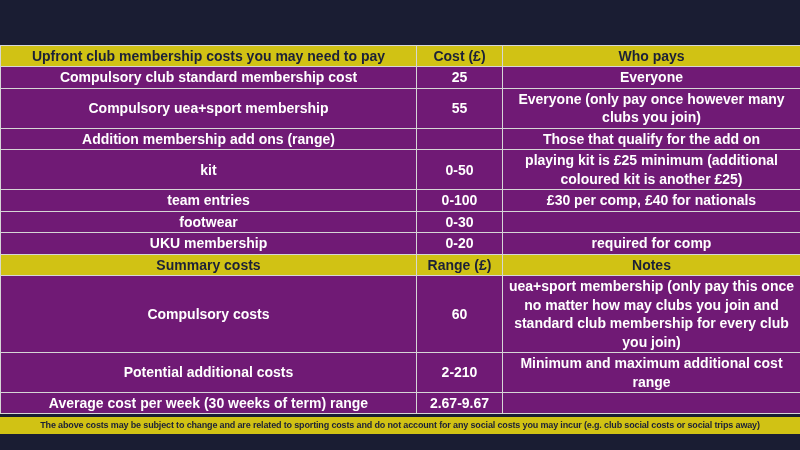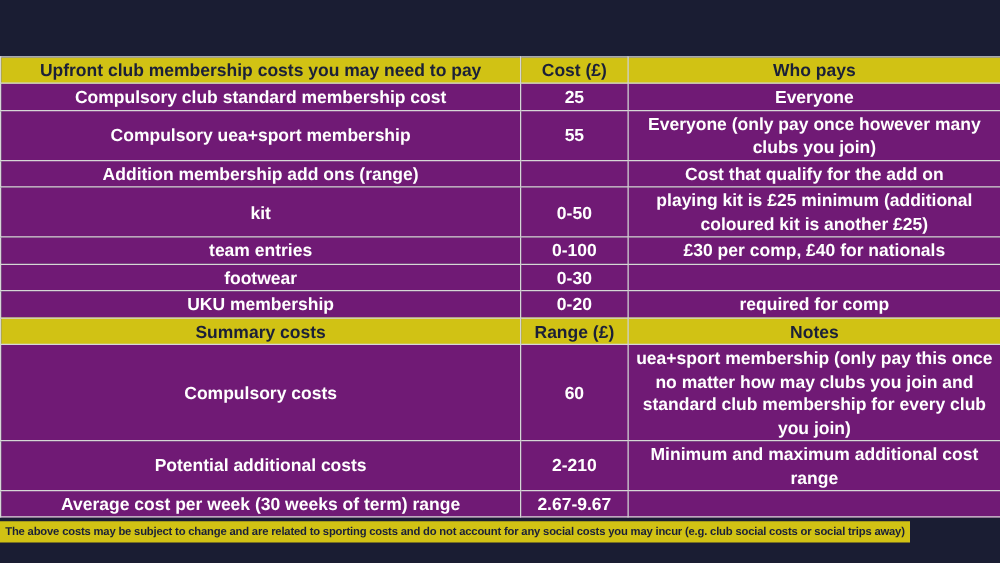--- a/index.html
+++ b/index.html
@@ -38,21 +38,21 @@
   tr.data td {
     background: #701a75;
     color: #ffffff;
   }
   tr.header td {
     background: #d1c214;
     color: #1b2038;
   }
   .footer-band {
     margin-top: 3px;
-    width: 728px;
+    width: 800px;
     height: 17px;
     line-height: 17px;
     background: #d1c214;
     color: #1b2038;
     font-size: 9px;
     font-weight: 700;
     letter-spacing: -0.15px;
     text-align: center;
     white-space: nowrap;
     overflow: hidden;
@@ -125,21 +125,21 @@
           <td>Everyone</td>
         </tr>
         <tr class="data">
           <td>Compulsory uea+sport membership</td>
           <td>55</td>
           <td>Everyone (only pay once however many clubs you join)</td>
         </tr>
         <tr class="data">
           <td>Addition membership add ons (range)</td>
           <td></td>
-          <td>Cost that qualify for the add on</td>
+          <td>Those that qualify for the add on</td>
         </tr>
         <tr class="data">
           <td>kit</td>
           <td>0-50</td>
           <td>playing kit is £25 minimum (additional coloured kit is another £25)</td>
         </tr>
         <tr class="data">
           <td>team entries</td>
           <td>0-100</td>
           <td>£30 per comp, £40 for nationals</td>

